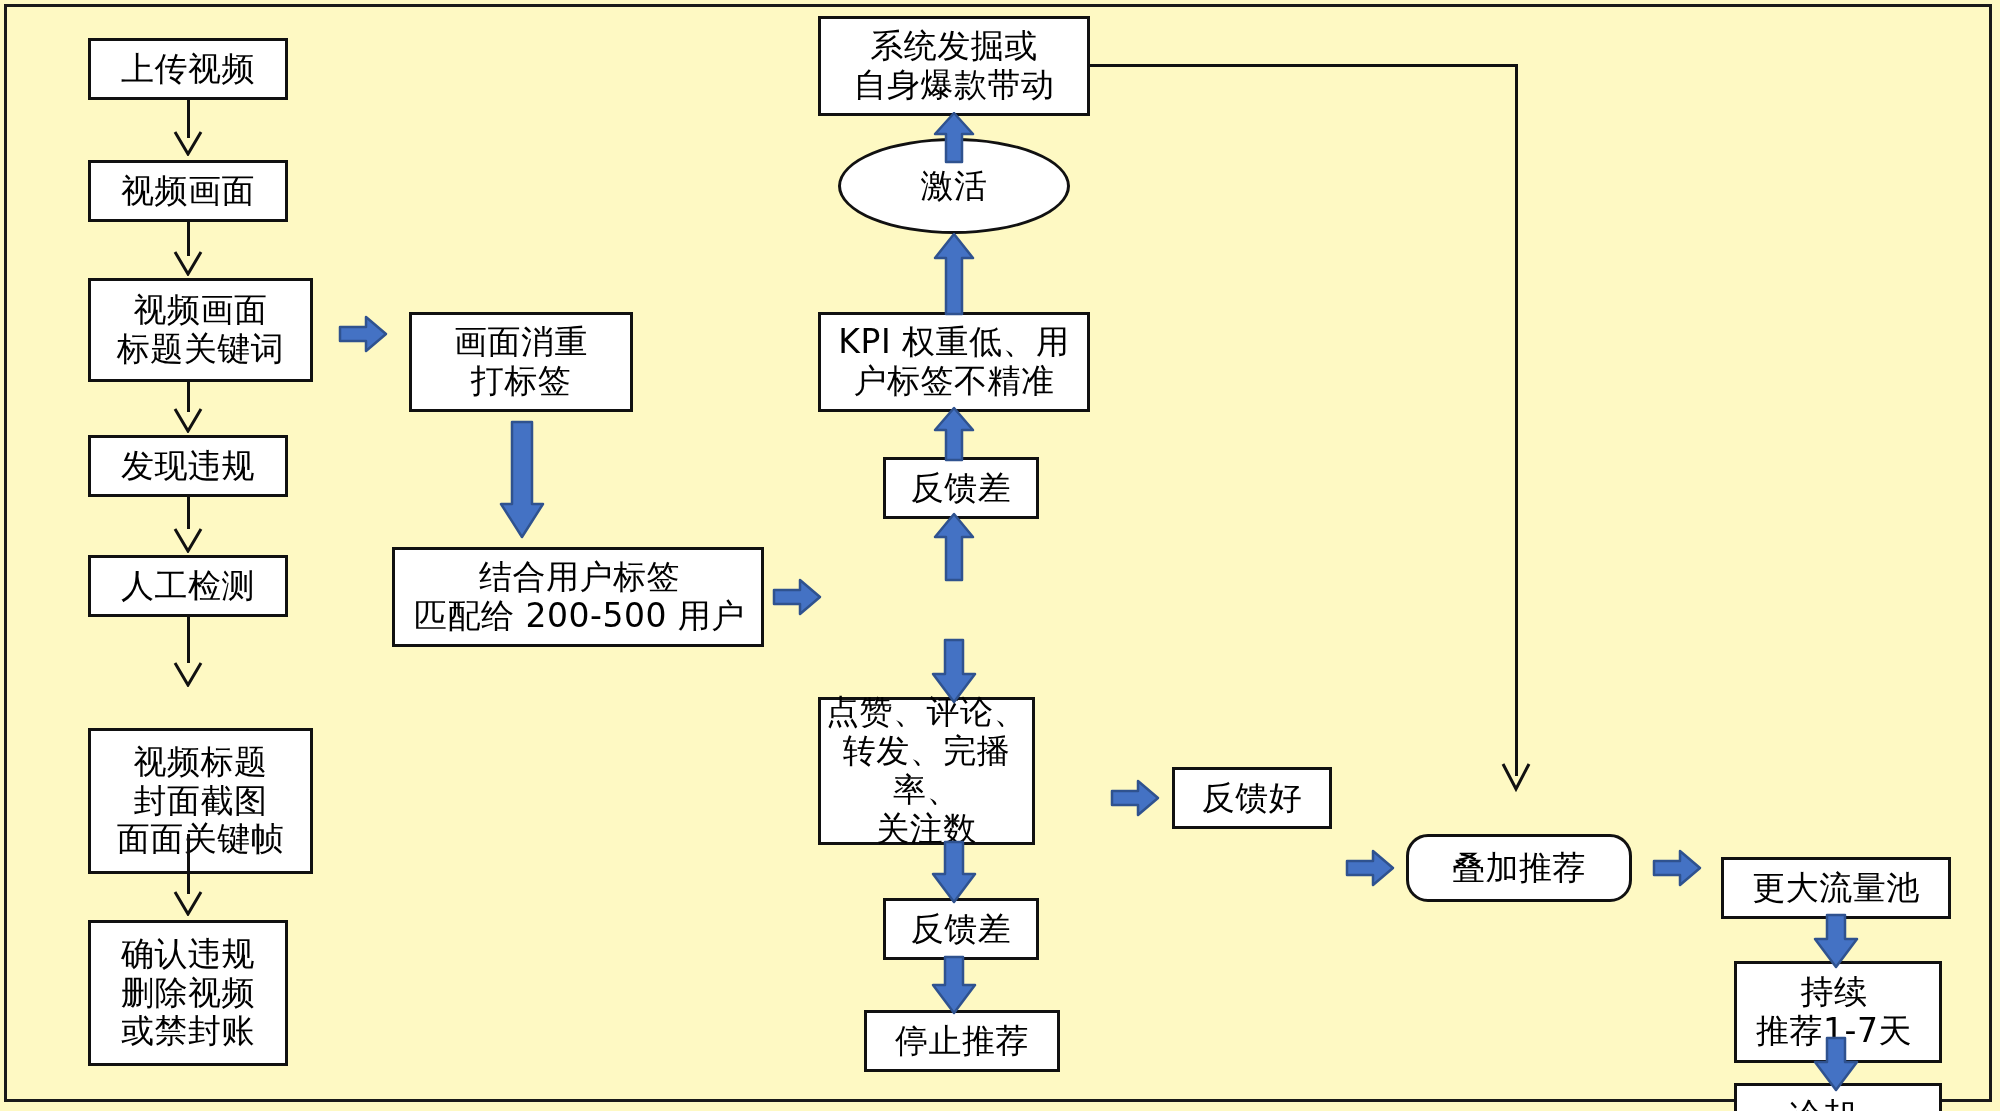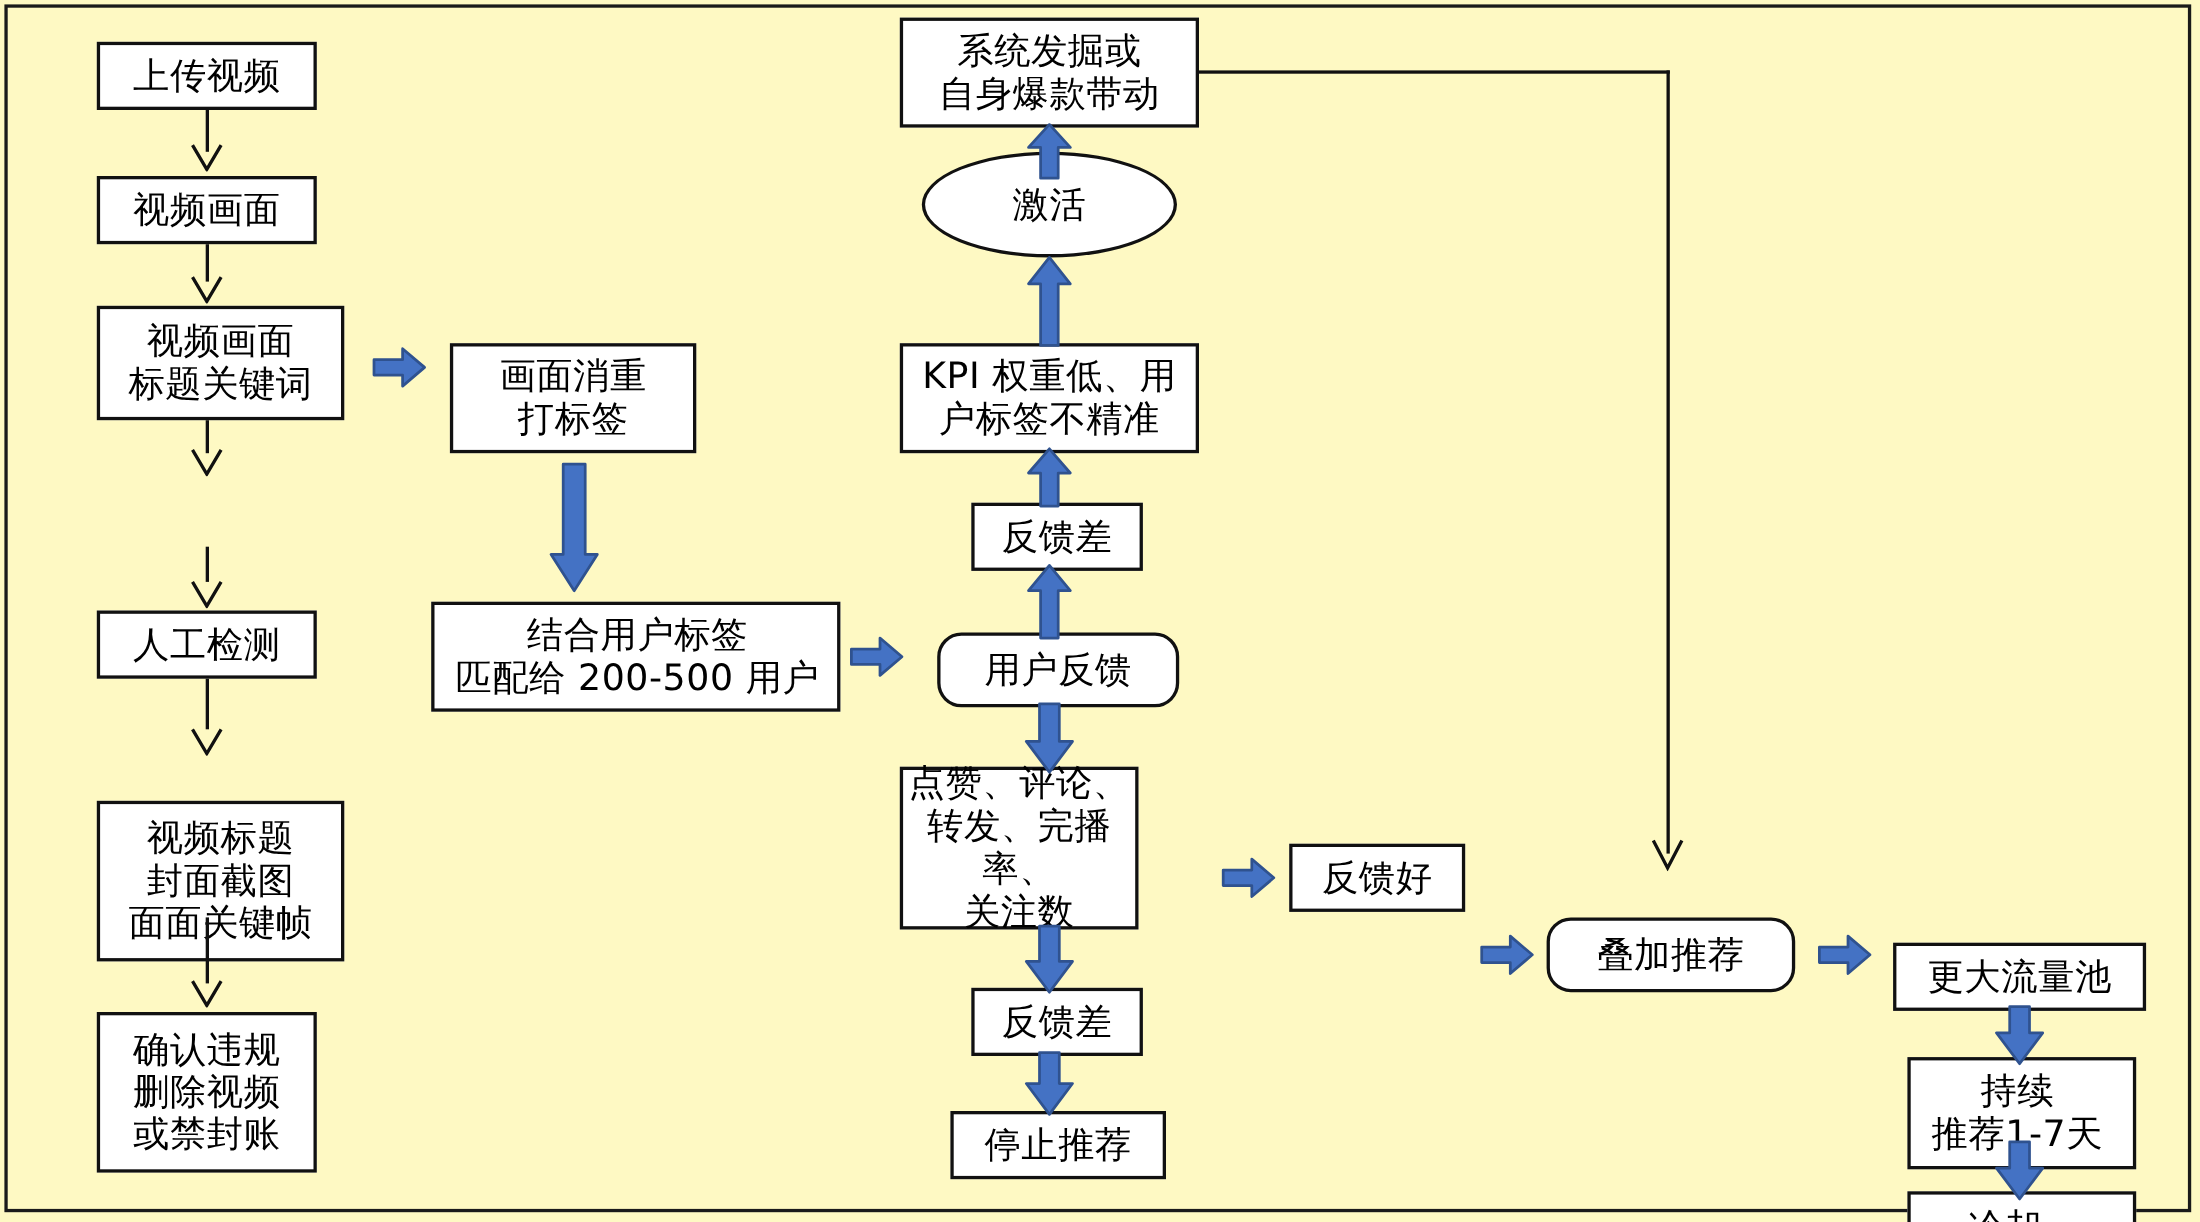--- a/index.html
+++ b/index.html
@@ -68,20 +68,21 @@
 
   <div id="frame"></div>
 
   <div class="node" style="left:88px;top:38px;width:200px;height:62px;">上传视频</div>
 
   <div class="node" style="left:88px;top:160px;width:200px;height:62px;">视频画面</div>
 
   <div class="node" style="left:88px;top:278px;width:225px;height:104px;">视频画面
 标题关键词</div>
 
+  <div class="node" style="left:88px;top:435px;width:200px;height:62px;">发现违规</div>
 
   <div class="node" style="left:88px;top:555px;width:200px;height:62px;">人工检测</div>
 
   <div class="node" style="left:88px;top:688px;width:225px;height:146px;margin-top:40px;">视频标题
 封面截图
 面面关键帧</div>
 
   <div class="node" style="left:88px;top:920px;width:200px;height:146px;">确认违规
 删除视频
 或禁封账</div>
@@ -155,21 +156,20 @@
   <div class="node" style="left:818px;top:16px;width:272px;height:100px;">系统发掘或
 自身爆款带动</div>
 
   <div class="node ellipse" style="left:838px;top:138px;width:232px;height:96px;">激活</div>
 
   <div class="node" style="left:818px;top:312px;width:272px;height:100px;">KPI 权重低、用
 户标签不精准</div>
 
   <div class="node" style="left:883px;top:457px;width:156px;height:62px;">反馈差</div>
 
-  <div class="node rounded" style="left:852px;top:575px;width:220px;height:68px;">用户反馈</div>
 
   <div class="node" style="left:818px;top:697px;width:217px;height:148px;">点赞、评论、
 转发、完播率、
 关注数</div>
 
   <div class="node" style="left:883px;top:898px;width:156px;height:62px;">反馈差</div>
 
   <div class="node" style="left:864px;top:1010px;width:196px;height:62px;">停止推荐</div>
 
   <div class="barrow" style="left:932px;top:112px;width:44px;height:52px;">

